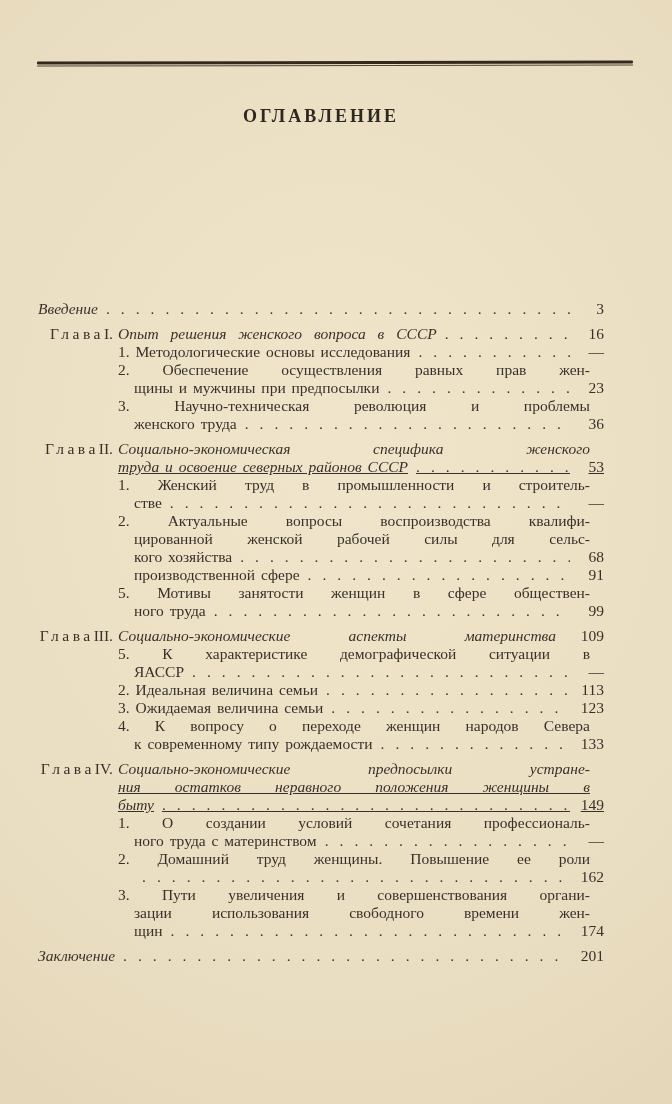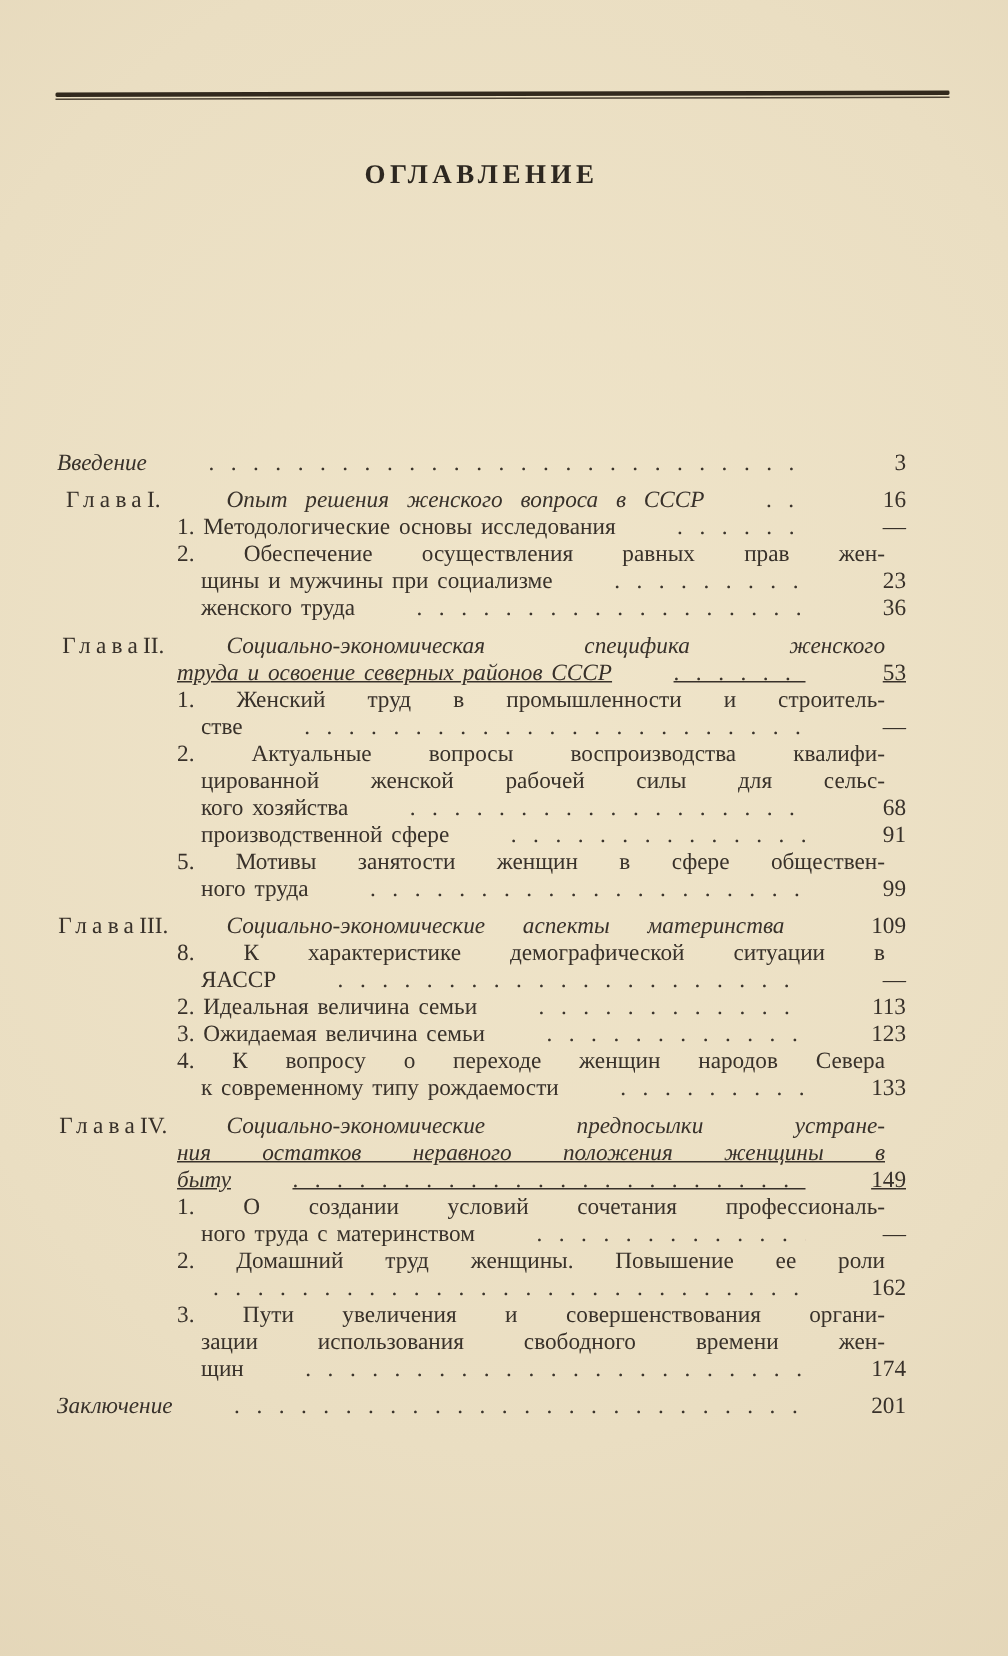--- a/index.html
+++ b/index.html
@@ -23,24 +23,24 @@
     position: absolute; left: 38px; top: 106px; width: 566px;
     margin: 0; text-align: center;
     font-size: 18px; font-weight: bold; letter-spacing: 3px;
     color: #2d2720;
   }
 
   .toc {
     position: absolute; left: 38px; top: 300px; width: 566px;
     font-size: 15.5px;
   }
-  .row { display: flex; align-items: baseline; line-height: 18px; white-space: nowrap; gap: 33px; }
+  .row { display: flex; align-items: baseline; line-height: 18px; white-space: nowrap; }
   .row.gap { margin-top: 7px; }
 
-  .lead { flex: none; width: 80px; display: flex; justify-content: center; padding-right: 5px; box-sizing: border-box; }
+  .lead { flex: none; width: 80px; display: flex; justify-content: flex-end; padding-right: 5px; box-sizing: border-box; }
   .lead-word { letter-spacing: 3.5px; }
 
   .ind-title   { padding-left: 80px; text-decoration: underline; }
   .ind-sub     { padding-left: 80px; }
   .ind-subwrap { padding-left: 96px; }
 
   .txt { flex: none; word-spacing: 2px; }
   .txt.it { font-style: italic; }
   .txt.spread { word-spacing: 8px; }
   .txt.fill {
@@ -89,23 +89,26 @@
       </div>
       <div class="row ind-sub">
         <span class="txt">1. Методологические основы исследования</span>
         <span class="leader">................................................</span>
         <span class="pg">—</span>
       </div>
       <div class="row ind-sub">
         <span class="txt fill">2. Обеспечение осуществления равных прав жен-</span>
       </div>
       <div class="row ind-subwrap">
-        <span class="txt">щины и мужчины при социализме</span>
+        <span class="txt">щины и мужчины при предпосылки</span>
         <span class="leader">................................................</span>
         <span class="pg">23</span>
+      </div>
+      <div class="row ind-sub">
+        <span class="txt fill">3. Научно-техническая революция и проблемы</span>
       </div>
       <div class="row ind-subwrap">
         <span class="txt">женского труда</span>
         <span class="leader">................................................</span>
         <span class="pg">36</span>
       </div>
       <div class="row gap">
         <span class="lead">
           <span class="lead-word">Глава</span>
           <span>II.</span>
@@ -151,21 +154,21 @@
       </div>
       <div class="row gap">
         <span class="lead">
           <span class="lead-word">Глава</span>
           <span>III.</span>
         </span>
         <span class="txt it fill">Социально-экономические аспекты материнства</span>
         <span class="pg">109</span>
       </div>
       <div class="row ind-sub">
-        <span class="txt fill">8. К характеристике демографической ситуации в</span>
+        <span class="txt fill">5. К характеристике демографической ситуации в</span>
       </div>
       <div class="row ind-subwrap">
         <span class="txt">ЯАССР</span>
         <span class="leader">................................................</span>
         <span class="pg">—</span>
       </div>
       <div class="row ind-sub">
         <span class="txt">2. Идеальная величина семьи</span>
         <span class="leader">................................................</span>
         <span class="pg">113</span>

